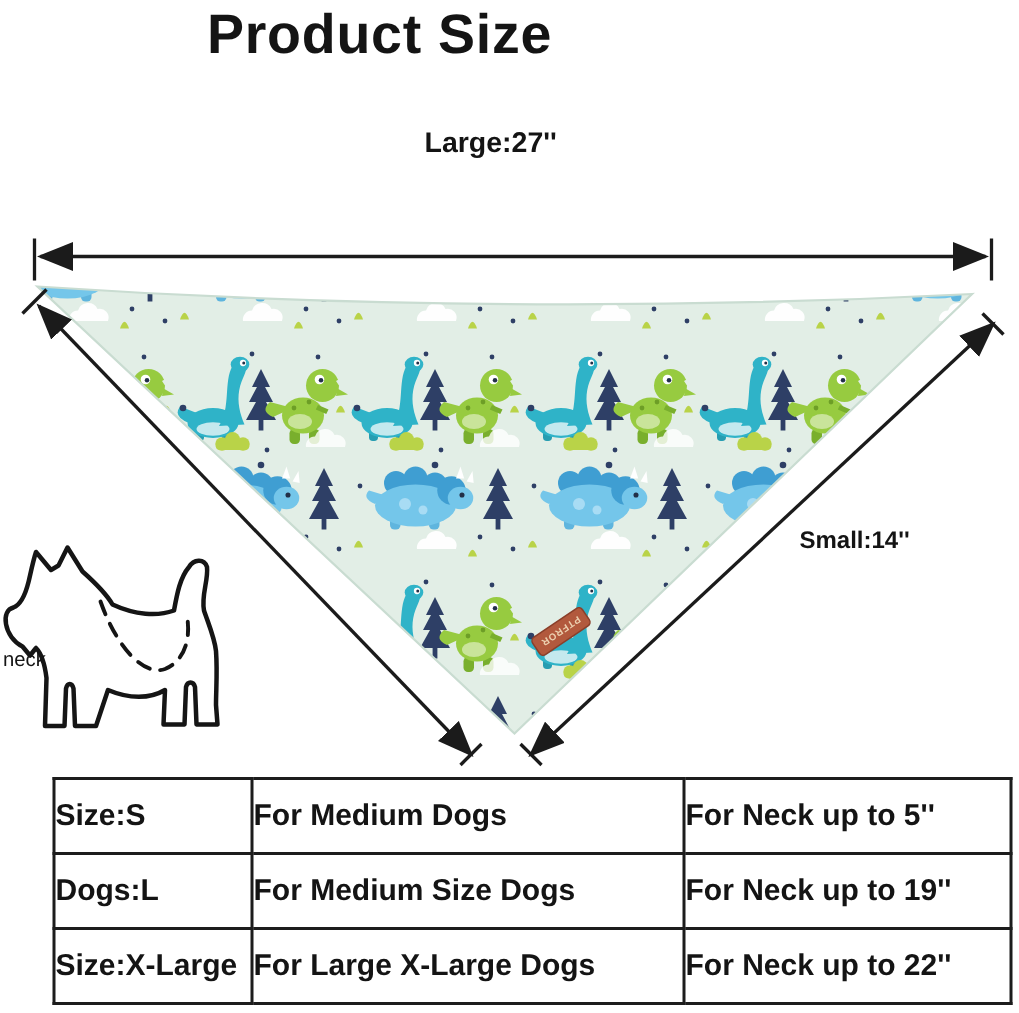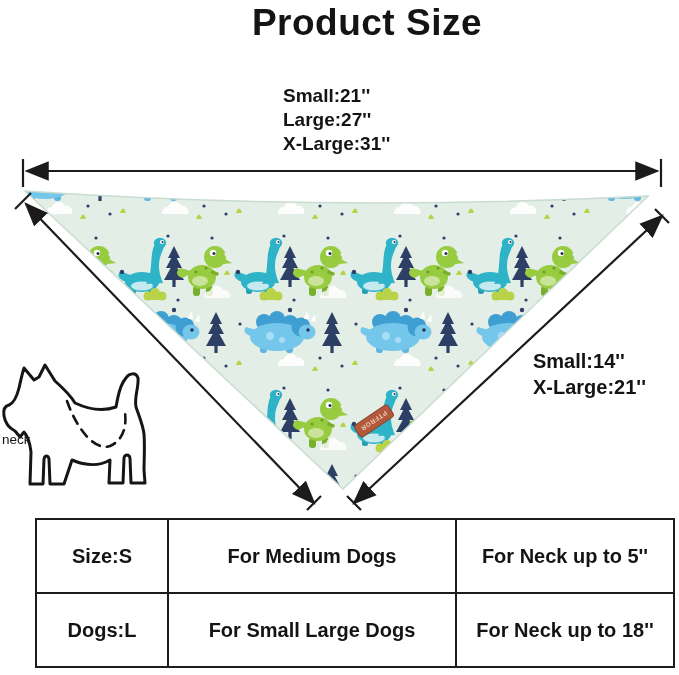--- a/index.html
+++ b/index.html
@@ -2,35 +2,35 @@
 <html><head>
 <meta charset="utf-8">
 <style>
   html,body{margin:0;padding:0}
   body{
     width:679px;height:675px;position:relative;background:#fff;
     font-family:"Liberation Sans",sans-serif;color:#141414;overflow:hidden;
   }
   .abs{position:absolute}
   #title{
-    left:138px;top:2px;width:344px;text-align:right;
+    left:138px;top:2px;width:344px;text-align:left;
     font-size:37px;font-weight:bold;letter-spacing:.5px;white-space:nowrap;
   }
   .meas{font-weight:bold;white-space:nowrap}
   #topMeas{left:283px;top:84px;font-size:19px;line-height:24px}
-  #sideMeas{left:533px;top:348px;font-size:20px;line-height:26px}
+  #sideMeas{left:533px;top:348px;font-size:16px;line-height:26px}
   #neckLabel{left:2px;top:432px;font-size:13.5px;font-weight:normal}
   #gfx{position:absolute;left:0;top:0}
   #sizeTable{
     position:absolute;left:35px;top:518px;width:638px;height:150px;
     border-collapse:collapse;table-layout:fixed;
   }
   #sizeTable td{
     border:2.5px solid #1c1c1c;font-size:20px;font-weight:bold;
-    text-align:center;vertical-align:middle;padding:0;
+    text-align:left;vertical-align:middle;padding:0;
     font-family:"Liberation Sans",sans-serif;white-space:nowrap;
   }
   #sizeTable tr{height:50px}
 </style>
 </head>
 <body>
 
 <div id="page">
 
   <svg id="gfx" width="679" height="675" viewBox="0 0 679 675">
@@ -168,45 +168,47 @@
            C30,444 28,436 24,432 L20,437 L15,431
            C9,428 5,422 4,416 C3,410 5,406 9,405
            C14,403 17,396 19,388 C20,384 22,374 24,368 Z"></path>
       <path fill="none" stroke="#151515" stroke-width="2.6" stroke-dasharray="9 7" stroke-linecap="round" d="M67,401 C78,432 96,451 110,446 C122,441 127,428 125,413"></path>
     </g>
   </svg>
 
   <div class="abs" id="title">Product Size</div>
 
   <div class="abs meas" id="topMeas">
-    <div>Small:21''</div>
     <div>Large:27''</div>
-    <div>X-Large:31''</div>
   </div>
 
   <div class="abs meas" id="sideMeas">
     <div>Small:14''</div>
-    <div>X-Large:21''</div>
   </div>
 
   <div class="abs" id="neckLabel">neck</div>
 
   <table id="sizeTable">
     <colgroup>
         <col style="width:132px">
         <col style="width:288px">
         <col style="width:218px">
       </colgroup>
     <tbody>
       <tr>
         <td>Size:S</td>
         <td>For Medium Dogs</td>
         <td>For Neck up to 5''</td>
       </tr>
       <tr>
         <td>Dogs:L</td>
-        <td>For Small Large Dogs</td>
-        <td>For Neck up to 18''</td>
+        <td>For Medium Size Dogs</td>
+        <td>For Neck up to 19''</td>
+      </tr>
+      <tr>
+        <td>Size:X-Large</td>
+        <td>For Large X-Large Dogs</td>
+        <td>For Neck up to 22''</td>
       </tr>
     </tbody>
   </table>
 
 </div>
 
 </body></html>

